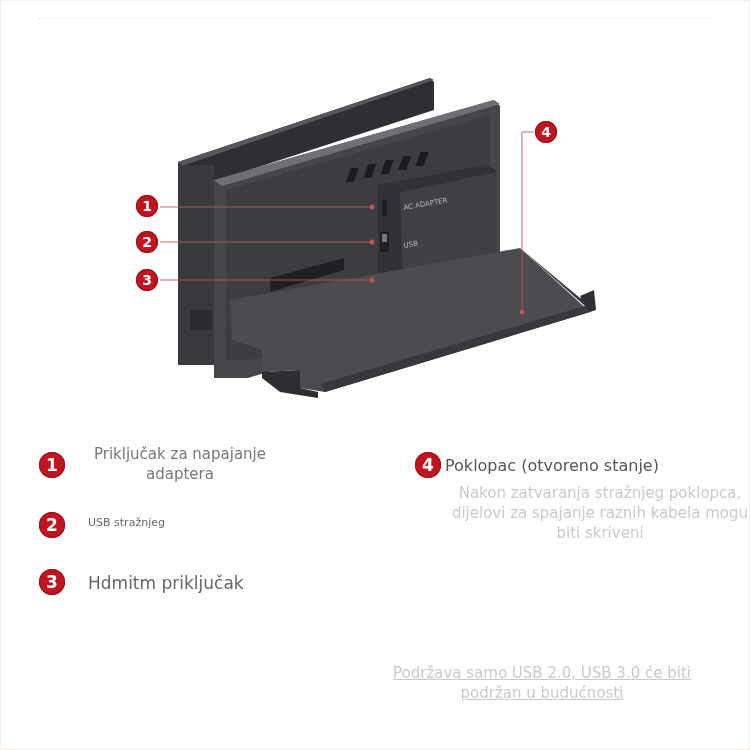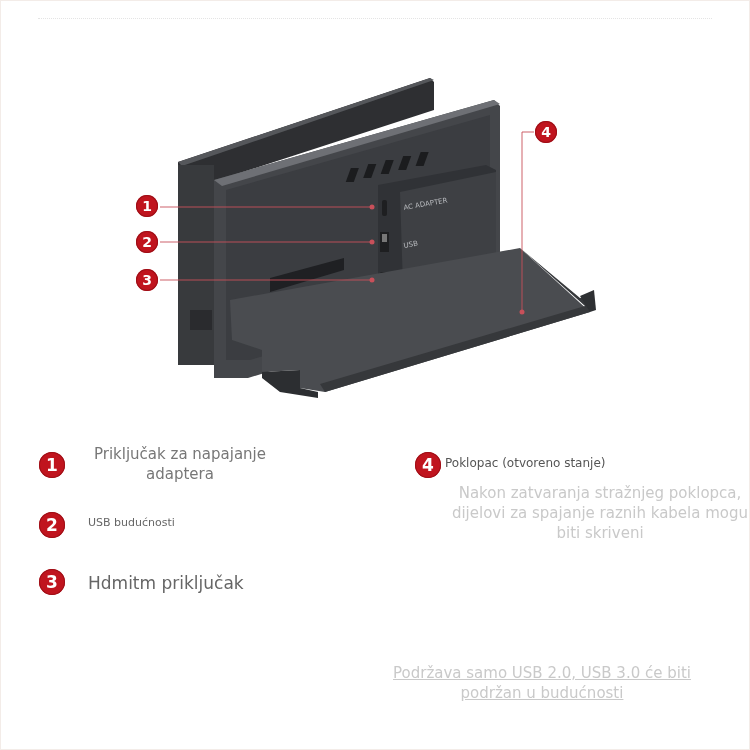--- a/index.html
+++ b/index.html
@@ -5,21 +5,21 @@
   html,body{margin:0;padding:0;background:#fff;}
   body{width:750px;height:750px;position:relative;overflow:hidden;font-family:"DejaVu Sans","Liberation Sans",sans-serif;}
   .frame{position:absolute;left:0;top:0;width:748px;height:748px;border:1px solid #f3ece8;}
   .dotline{position:absolute;left:38px;top:18px;width:674px;height:0;border-top:1px dotted #e4e4e4;}
   .product{position:absolute;left:0;top:0;width:750px;height:420px;}
   .badge{position:absolute;width:26px;height:26px;border-radius:50%;background:#c0141e;color:#fff;font-weight:bold;font-size:17px;line-height:26px;text-align:center;box-shadow:0 0 0 1px #9e0f17 inset;}
   .label{position:absolute;color:#5e5e5e;}
   .l1{left:90px;top:444px;width:180px;text-align:center;font-size:15px;line-height:20px;color:#777;}
   .l2{left:88px;top:516px;font-size:11px;color:#666;}
   .l3{left:88px;top:573px;font-size:17px;color:#666;}
-  .l4{left:445px;top:456px;font-size:12px;color:#555;}
+  .l4{left:445px;top:456px;font-size:16px;color:#555;}
   .note1{position:absolute;left:440px;top:483px;width:320px;text-align:center;font-size:15px;line-height:20px;color:#c9c9c9;}
   .note2{position:absolute;left:372px;top:663px;width:340px;text-align:center;font-size:15px;line-height:20px;color:#c9c9c9;text-decoration:underline;}
 </style>
 </head>
 <body>
 
 <div class="frame"></div>
 <div class="dotline"></div>
 
 <svg class="product" viewBox="0 0 750 420" xmlns="http://www.w3.org/2000/svg">
@@ -77,21 +77,21 @@
 
 <div class="badge" style="left:136px;top:195px;width:22px;height:22px;line-height:22px;font-size:14px;">1</div>
 <div class="badge" style="left:136px;top:231px;width:22px;height:22px;line-height:22px;font-size:14px;">2</div>
 <div class="badge" style="left:136px;top:269px;width:22px;height:22px;line-height:22px;font-size:14px;">3</div>
 <div class="badge" style="left:535px;top:121px;width:22px;height:22px;line-height:22px;font-size:14px;">4</div>
 
 <div class="badge" style="left:39px;top:452px;">1</div>
 <div class="label l1">Priključak za napajanje adaptera</div>
 
 <div class="badge" style="left:39px;top:512px;">2</div>
-<div class="label l2">USB budućnosti</div>
+<div class="label l2">USB stražnjeg</div>
 
 <div class="badge" style="left:39px;top:569px;">3</div>
 <div class="label l3">Hdmitm priključak</div>
 
 <div class="badge" style="left:415px;top:452px;">4</div>
 <div class="label l4">Poklopac (otvoreno stanje)</div>
 
 <div class="note1">Nakon zatvaranja stražnjeg poklopca, dijelovi za spajanje raznih kabela mogu biti skriveni</div>
 <div class="note2">Podržava samo USB 2.0, USB 3.0 će biti podržan u budućnosti</div>
 

